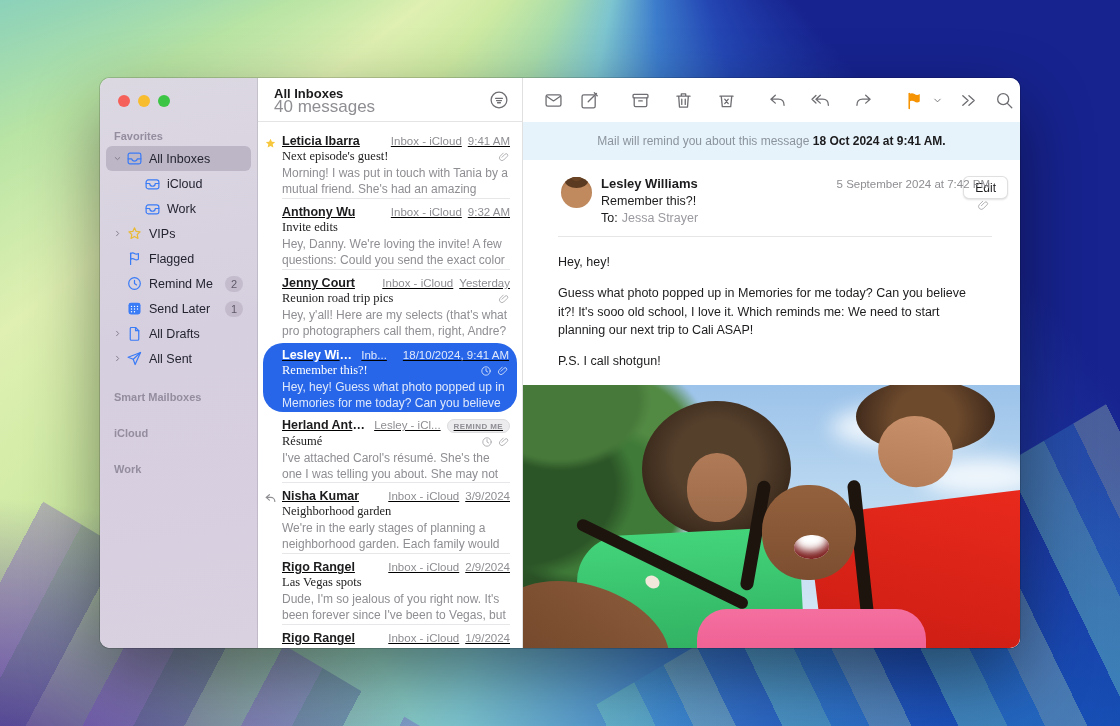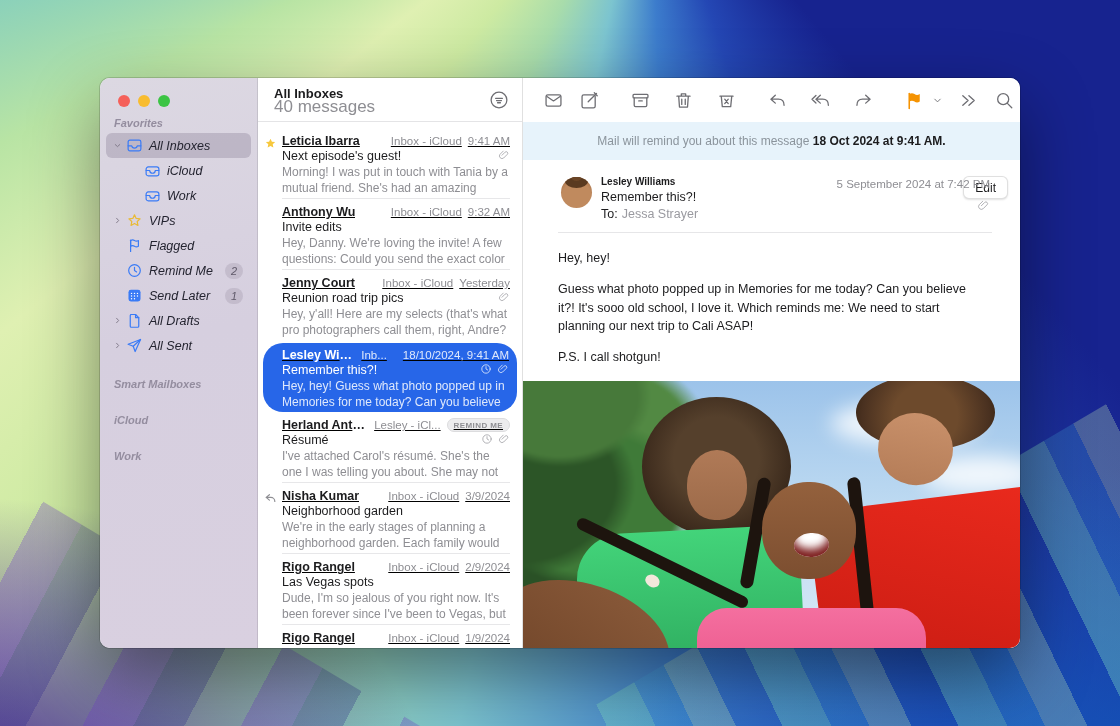--- a/index.html
+++ b/index.html
@@ -40,21 +40,21 @@
 
   
   .sidebar{
     width:158px; flex:none; position:relative;
     background:linear-gradient(170deg,#dcd8e2 0%, #d6cfdf 45%, #d9d0e0 100%);
     border-right:1px solid rgba(0,0,0,.10);
   }
   .traffic{ display:flex; gap:8px; padding:17px 0 0 18px; }
   .tl{ width:12px; height:12px; border-radius:50%; border:none; padding:0; }
   .tl.c{ background:#f5605a; } .tl.m{ background:#f8bc2f; } .tl.z{ background:#3cc444; }
-  .side-list{ margin-top:4px;font-style:italic; }
+  .side-list{ margin-top:17px; }
   .shead{ font-size:11px; font-weight:bold; color:#948d9f; padding:6px 0 4px 14px; }
   .shead.gap{ margin-top:14px; }
   .srow{
     height:25px; margin:0 6px; border-radius:6px;
     display:flex; align-items:center; font-size:12.5px; color:#242430; cursor:default;
   }
   .srow.ssel{ background:rgba(104,92,118,.25); }
   .schev{ width:18px; margin-left:2px; display:flex; justify-content:center; color:#7d7686; }
   .schev svg{ width:9px; height:9px; stroke-width:2.4; }
   .sicon{ width:17px; height:17px; margin-right:6px; color:#3a7bf6; display:flex; }
@@ -74,22 +74,22 @@
   .lh-count{ position:absolute; left:16px; top:19px; font-size:17px; color:#8e8e93; }
   .filter{ position:absolute; right:12px; top:11px; width:22px; height:22px; background:none; border:none; color:#6e6e73; padding:0; }
   .filter svg{ width:22px; height:22px; stroke-width:1.4; }
   .mscroll{ flex:1; overflow:hidden; padding-top:6px; }
   .mrow{ position:relative; height:71px; padding:6px 12px 0 24px; }
   .mrow .hr{ position:absolute; left:24px; right:12px; bottom:0; border-bottom:1px solid #e7e7e9; }
   .gutter{ position:absolute; left:6px; top:8px; width:14px; height:14px; color:#8e8e93; }
   .gutter svg{ width:13px; height:13px; }
   .m1{ display:flex; align-items:baseline;text-decoration:underline; }
   .sender{ font-size:12.5px; font-weight:bold; color:#1c1c1e; white-space:nowrap; overflow:hidden; text-overflow:ellipsis; }
-  .meta{ margin-left:auto; display:flex; align-items:center; gap:6px; font-size:11.5px; color:#8e8e93; white-space:nowrap; padding-left:6px; }
-  .m2{ display:flex; align-items:flex-start; margin-top:1px; }
+  .meta{ margin-left:auto; display:flex; align-items:flex-start; gap:6px; font-size:11.5px; color:#8e8e93; white-space:nowrap; padding-left:6px; }
+  .m2{ display:flex; align-items:center; margin-top:1px;font-family:Liberation Serif, serif; }
   .subj{ font-size:12.5px; color:#1c1c1e; white-space:nowrap; overflow:hidden; text-overflow:ellipsis; }
   .micons{ margin-left:auto; display:flex; gap:5px; color:#a0a0a5; padding-left:6px; }
   .micons svg{ width:12px; height:12px; stroke-width:1.6; }
   .prev{ margin-top:2px; font-size:12px; line-height:15.5px; color:#8e8e93; height:31px; overflow:hidden; }
   .rbadge{ font-size:8px; font-weight:bold; letter-spacing:.4px; color:#8e8e93; background:#ececee; border:1px solid #dcdcde; border-radius:8px; padding:2px 6px 1px; }
   .mrow.sel{ background:#2766e8; border-radius:20px; margin:2px 5px 0; padding:5px 8px 0 19px; height:69px; }
   .mrow.sel .sender,.mrow.sel .subj{ color:#fff; }
   .mrow.sel .meta{ color:rgba(255,255,255,.85);gap:16px; }
   .mrow.sel .prev{ color:rgba(255,255,255,.85); }
   .mrow.sel .micons{ color:rgba(255,255,255,.9); }
@@ -105,21 +105,21 @@
   .banner{ height:38px; flex:none; background:#e7f3fb; position:relative; display:flex; align-items:center; justify-content:center; }
   .banner-text{ font-size:12px; color:#8b949c; }
   .banner-text strong{ color:#1c1c1e; font-weight:bold; }
   .edit{ position:absolute; right:12px; top:8px; height:23px; padding:0 11px; font-size:12px; color:#1c1c1e;
          background:#fff; border:1px solid rgba(0,0,0,.12); border-radius:6px; box-shadow:0 1px 2px rgba(0,0,0,.12);margin-top:46px; }
   .msghead{ position:relative; flex:none; padding:16px 30px 12px 78px; }
   .avatar{ position:absolute; left:38px; top:17px; width:31px; height:31px; border-radius:50%;
            background:radial-gradient(circle at 50% 62%, #c08a5e 58%, #a9744c 80%); overflow:hidden; }
   .avatar .hair{ position:absolute; left:4px; top:-3px; width:23px; height:14px; border-radius:50%; background:#5a3a20; }
   .avatar .bun{ position:absolute; left:10px; top:-5px; width:11px; height:9px; border-radius:50%; background:#6b4526; }
-  .mh-name{ font-size:10px; font-weight:bold; color:#1c1c1e; }
+  .mh-name{ font-size:13px; font-weight:bold; color:#1c1c1e; }
   .mh-subj{ font-size:12.5px; color:#1c1c1e; margin-top:3px; }
   .mh-to{ font-size:12.5px; margin-top:3px; color:#1c1c1e; }
   .mh-to .toname{ color:#9a9aa0; margin-left:4px; }
   .mh-date{ position:absolute; right:30px; top:18px; font-size:11.5px; color:#8e8e93; }
   .mh-clip{ position:absolute; right:30px; top:38px; color:#a0a0a5; }
   .mh-clip svg{ width:13px; height:13px; stroke-width:1.5; }
   .msghead:after{ content:""; position:absolute; left:35px; right:28px; bottom:0; border-bottom:1px solid #e6e6e8; }
   .msgbody{ flex:none; padding:16px 36px 14px 35px; font-size:12.5px; line-height:1.5; color:#1c1c1e; }
   .msgbody p + p{ margin-top:12px; }
 

